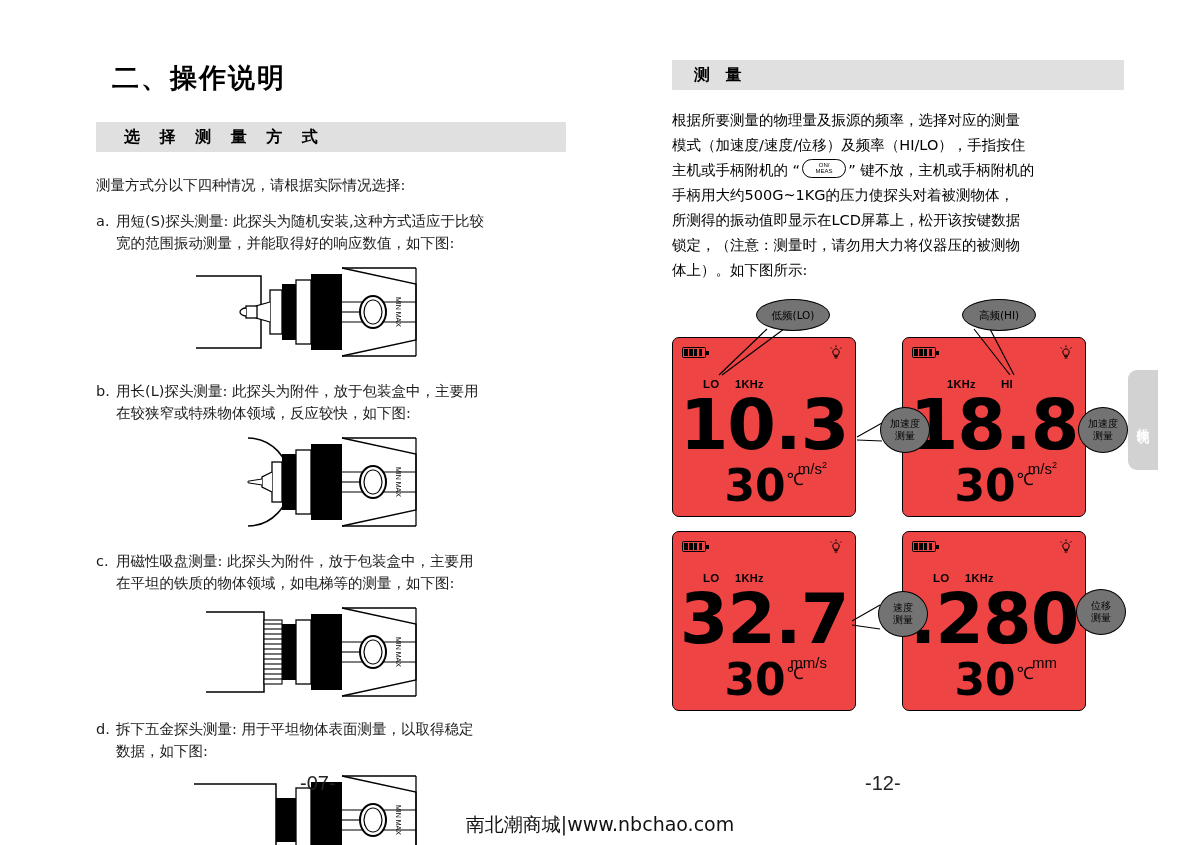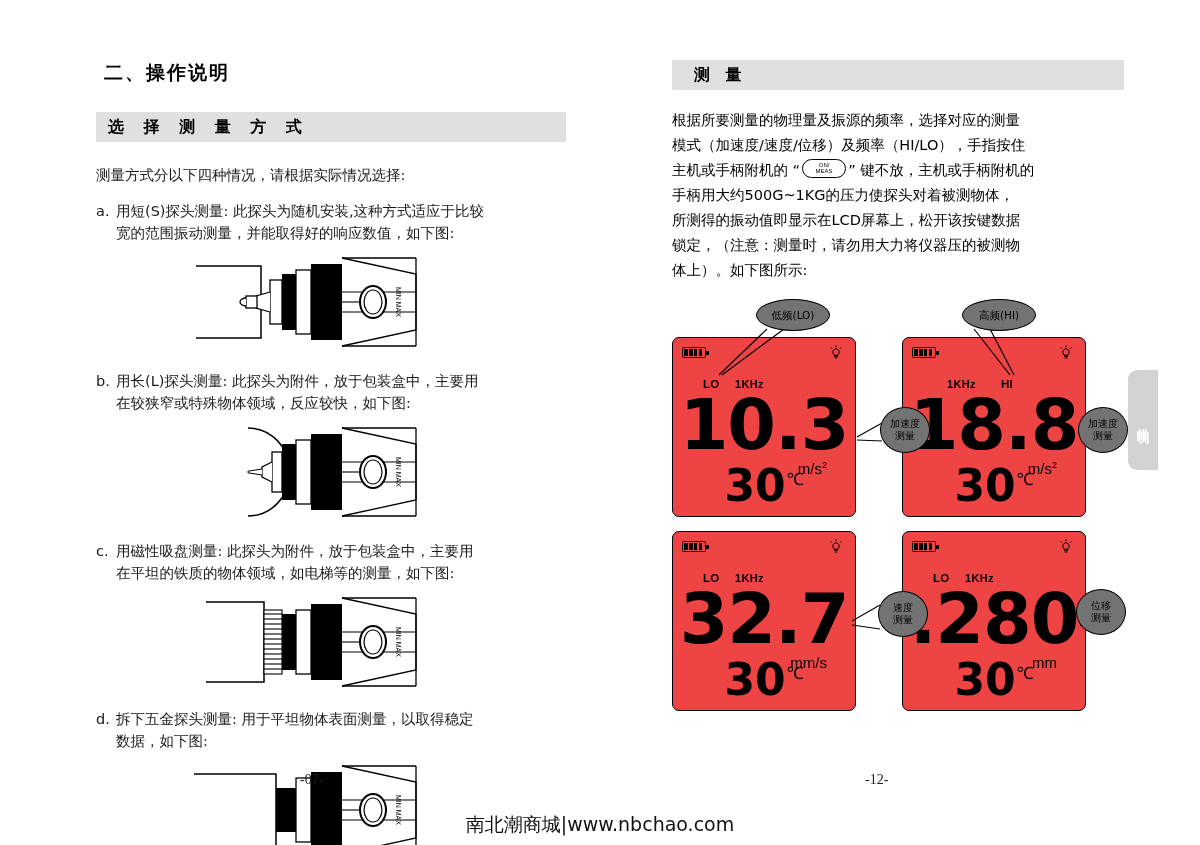--- a/index.html
+++ b/index.html
@@ -14,31 +14,31 @@
     overflow: hidden;
   }
   .page { position: absolute; inset: 0; }
 
   
   .col-left  { position: absolute; left: 96px;  top: 60px; width: 470px; }
   .col-right { position: absolute; left: 672px; top: 60px; width: 452px; }
 
   
   .section-title {
-    font-size: 19px;
+    font-size: 27px;
     font-weight: bold;
     letter-spacing: 2px;
-    margin: 0 0 26px 8px;
+    margin: 0 0 26px 16px;
     font-family: Liberation Serif, serif;
   }
   .bar-title {
     background: #e0e0e0;
     height: 30px;
     line-height: 30px;
-    padding-left: 12px;
+    padding-left: 28px;
     font-size: 16px;
     font-weight: bold;
     letter-spacing: 7px;
     font-family: "DejaVu Sans", sans-serif;
     border-radius: 1px;
   }
   .bar-title.right-bar {
     letter-spacing: 5px;
     padding-left: 22px;
   }
@@ -195,22 +195,22 @@
     font-size: 13px;
     line-height: 17px;
     font-family: "DejaVu Sans", sans-serif;
     display: flex; align-items: center; justify-content: center;
     letter-spacing: 1px;
   }
   .side-tab span { writing-mode: vertical-rl; text-orientation: upright; }
 
   
   .pagenum {
-    position: absolute; font-size: 14px;
-    font-family: Liberation Serif, serif;
+    position: absolute; font-size: 20px;
+    font-family: Liberation Sans, sans-serif;
     color: #222;
   }
   .pagenum.left  { left: 300px; top: 772px; }
   .pagenum.right { left: 865px; top: 772px; }
   .watermark {
     position: absolute; left: 0; right: 0; top: 812px;
     text-align: center;
     font-size: 19px;
     font-family: "DejaVu Sans", sans-serif;
     color: #111;

